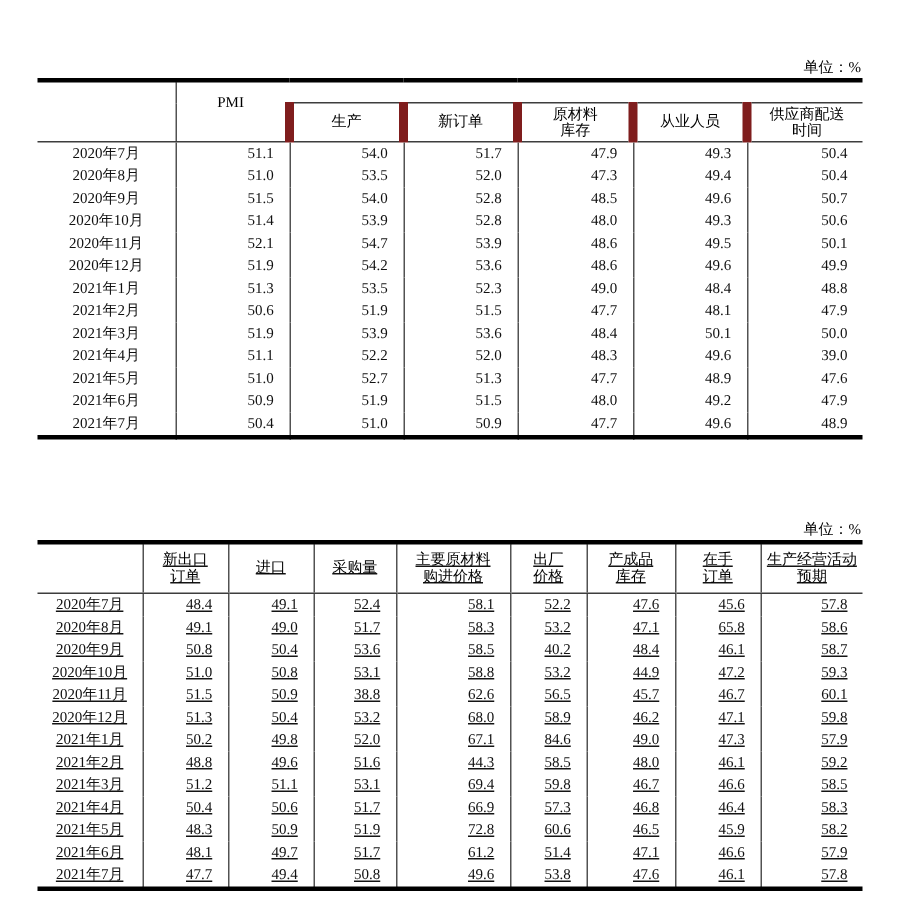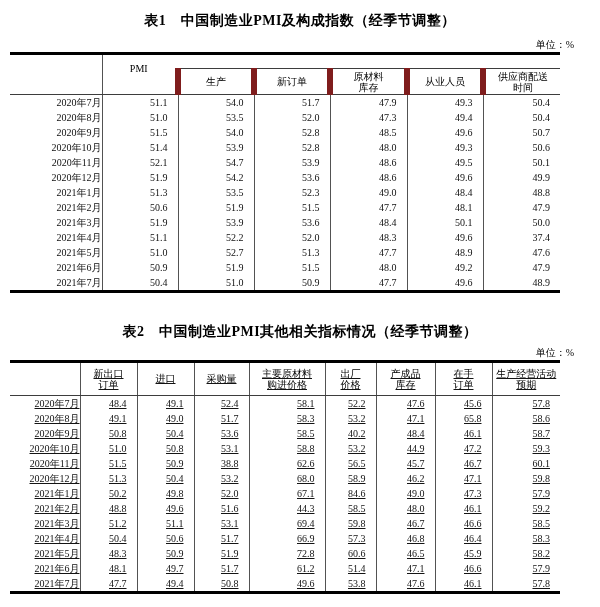--- a/index.html
+++ b/index.html
@@ -19,21 +19,21 @@
   #t1-title { top:12px; }
   #t2-title { top:323px; }
 
   .unit {
     position:absolute; right:26px; font-size:10px; color:#000;
   }
   #t1-unit { top:38px; }
   #t2-unit { top:346px; }
 
   table.pmi {
-    position:absolute; left:10px; width:550px;
+    position:absolute; left:25px; width:550px;
     border-collapse:collapse; table-layout:fixed;
     border-top:3px solid #000; border-bottom:3px solid #000;
     font-size:10px;
   }
   #t1 { top:52px; }
   #t2 { top:360px;text-decoration:underline; }
 
   th { font-weight:normal; text-align:center; vertical-align:middle; color:#000; }
 
   
@@ -50,29 +50,28 @@
   #t2 thead th + th { border-left:1px solid #525252; }
 
   
   tbody td {
     height:15px; line-height:15px; font-size:10px;
     text-align:right; padding-right:10px;
     border-left:1px solid #525252;
     color:#111;
   }
   tbody td.month {
-    border-left:none; padding-right:0;
+    border-left:none; text-align:center; padding-right:0;
   }
 </style>
 </head>
 <body>
 
 <div class="page">
 
-  <div class="tbl-title" id="t1-title">表1　中国制造业PMI及构成指数（经季节调整）</div>
   <div class="unit" id="t1-unit">单位：%</div>
 
   <table class="pmi" id="t1">
     <colgroup>
       <col style="width:92px">
         <col style="width:76px">
         <col style="width:76px">
       <col style="width:76px">
         <col style="width:77px">
         <col style="width:76px">
@@ -176,21 +175,21 @@
           <td>50.1</td>
           <td>50.0</td>
         </tr>
         <tr>
           <td class="month">2021年4月</td>
           <td>51.1</td>
           <td>52.2</td>
           <td>52.0</td>
           <td>48.3</td>
           <td>49.6</td>
-          <td>37.4</td>
+          <td>39.0</td>
         </tr>
         <tr>
           <td class="month">2021年5月</td>
           <td>51.0</td>
           <td>52.7</td>
           <td>51.3</td>
           <td>47.7</td>
           <td>48.9</td>
           <td>47.6</td>
         </tr>
@@ -208,21 +207,20 @@
           <td>50.4</td>
           <td>51.0</td>
           <td>50.9</td>
           <td>47.7</td>
           <td>49.6</td>
           <td>48.9</td>
         </tr>
       </tbody>
   </table>
 
-  <div class="tbl-title" id="t2-title">表2　中国制造业PMI其他相关指标情况（经季节调整）</div>
   <div class="unit" id="t2-unit">单位：%</div>
 
   <table class="pmi" id="t2">
     <colgroup>
       <col style="width:70px">
         <col style="width:57px">
         <col style="width:57px">
         <col style="width:55px">
       <col style="width:76px">
         <col style="width:51px">

